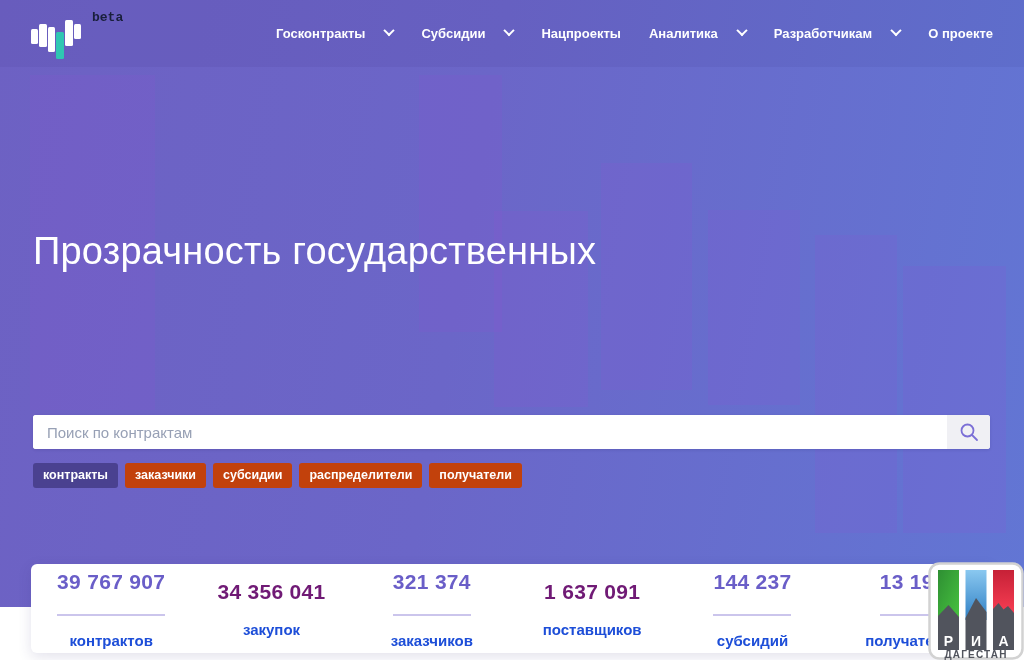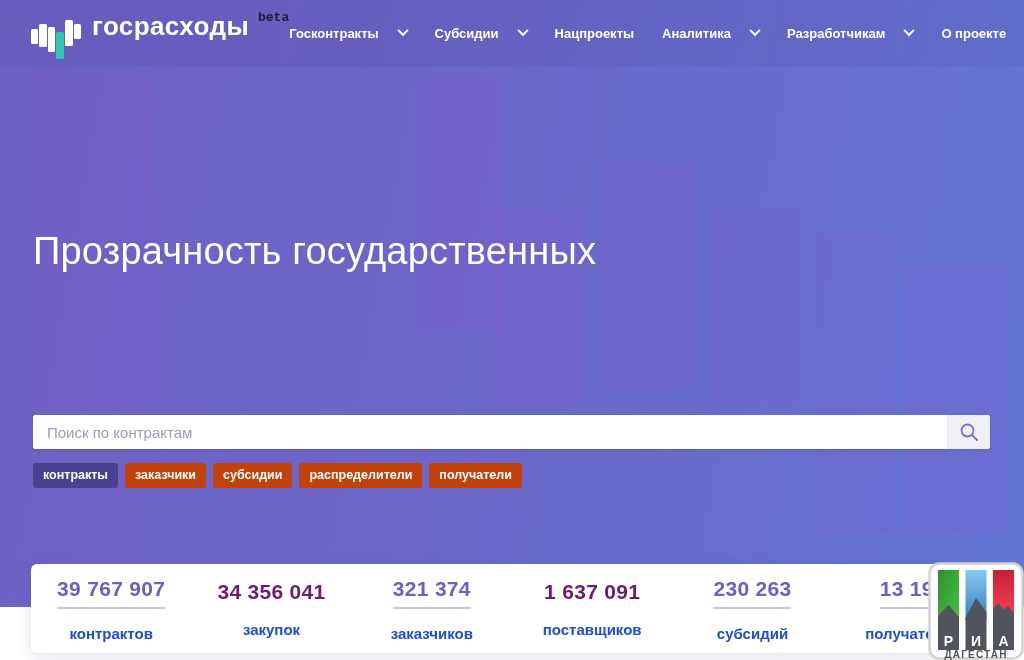--- a/index.html
+++ b/index.html
@@ -59,21 +59,21 @@
   .stats-card{
     position:absolute;left:31px;top:564px;width:962px;height:89px;
     background:#fff;border-radius:6px;box-shadow:0 4px 14px rgba(60,50,120,.14);
     display:flex;align-items:center;
   }
   .stat{flex:1;text-align:center;}
   .stat-value{
     display:inline-block;font-size:21px;font-weight:bold;color:#701a75;
     line-height:26px;letter-spacing:.3px;white-space:nowrap;
   }
-  .stat-value.link{color:#6a5ec8;border-bottom:2px solid #cbc5ec;padding-bottom:5px;cursor:pointer;}
+  .stat-value.link{color:#6a5ec8;border-bottom:2px solid #cbc5ec;padding-bottom:19px;cursor:pointer;}
   .stat-label{font-size:15px;font-weight:bold;color:#1d4ed8;margin-top:16px;white-space:nowrap;}
   
   .watermark{position:absolute;left:928px;top:562px;width:96px;height:98px;}
 </style>
 </head>
 <body>
 
 <div class="hero">
   <div class="deco-bar" style="left:30px;top:75px;width:125px;height:335px;"></div>
   <div class="deco-bar" style="left:419px;top:75px;width:83px;height:257px;"></div>
@@ -87,21 +87,20 @@
 <div class="header">
   <div class="logo">
     <svg class="logo-icon" width="52" height="42" viewBox="0 0 52 42">
       <rect x="0" y="9" width="7" height="15" rx="1.5" fill="#ffffff"></rect>
       <rect x="8" y="4" width="8" height="23" rx="1.5" fill="#ffffff"></rect>
       <rect x="17" y="7" width="7" height="25" rx="1.5" fill="#ffffff"></rect>
       <rect x="25" y="12" width="8" height="27" rx="1.5" fill="#2fc7b2"></rect>
       <rect x="34" y="0" width="8" height="26" rx="1.5" fill="#ffffff"></rect>
       <rect x="43" y="4" width="7" height="15" rx="1.5" fill="#ffffff"></rect>
     </svg>
-    <span class="logo-text">госрасходы</span>
     <span class="beta">beta</span>
   </div>
   <div class="nav">
     <div class="nav-item">
       <span>Госконтракты</span>
       <span class="caret"></span>
     </div>
     <div class="nav-item">
       <span>Субсидии</span>
       <span class="caret"></span>
@@ -156,21 +155,21 @@
   </div>
   <div class="stat">
     <span class="stat-value link">321 374</span>
     <div class="stat-label">заказчиков</div>
   </div>
   <div class="stat">
     <span class="stat-value">1 637 091</span>
     <div class="stat-label">поставщиков</div>
   </div>
   <div class="stat">
-    <span class="stat-value link">230 263</span>
+    <span class="stat-value link">144 237</span>
     <div class="stat-label">субсидий</div>
   </div>
   <div class="stat">
     <span class="stat-value link">13 191</span>
     <div class="stat-label">получателей</div>
   </div>
 </div>
 
 <div class="watermark">
   <svg width="96" height="98" viewBox="0 0 96 98">

